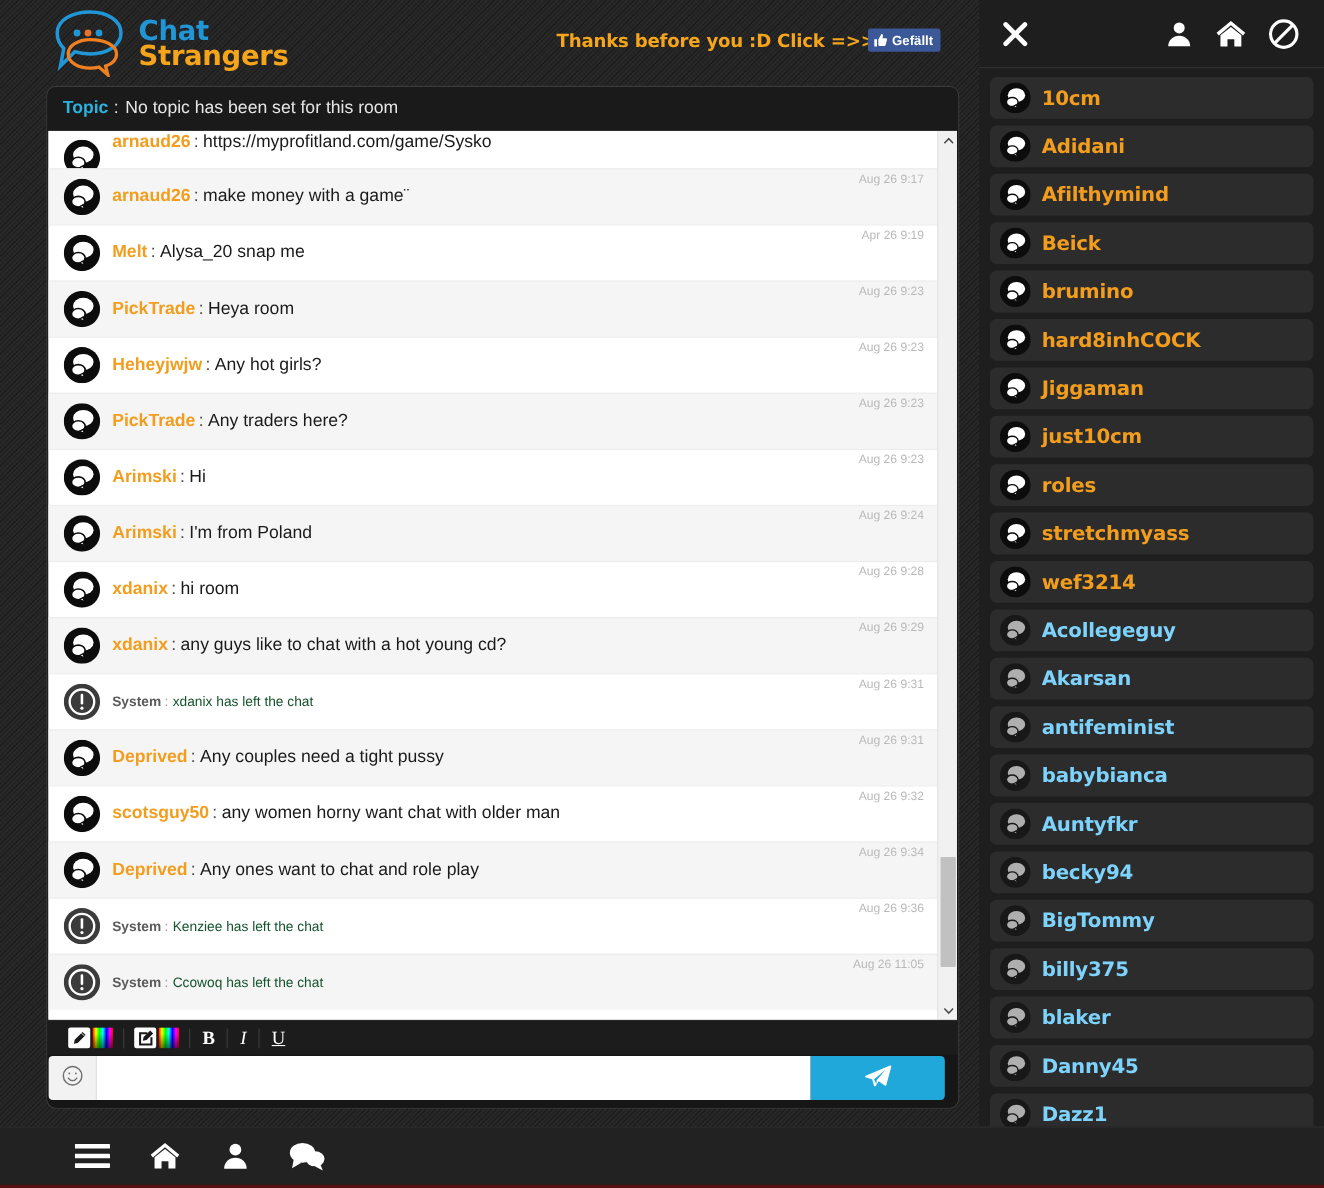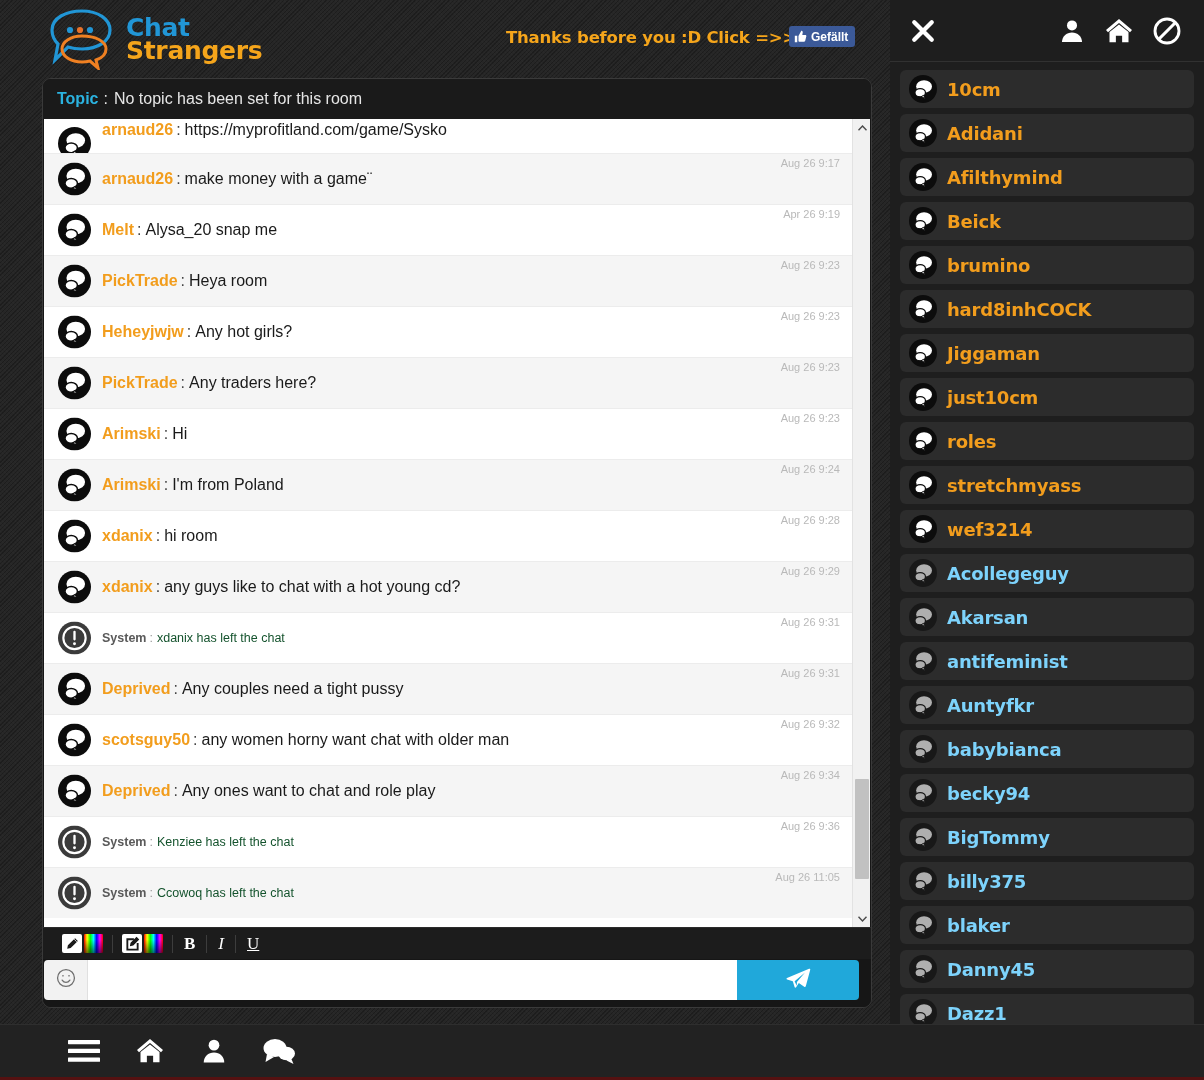--- a/index.html
+++ b/index.html
@@ -807,31 +807,31 @@
             <span class="user-name">antifeminist</span>
           </div>
           <div class="user-item offline">
             <span class="user-avatar"><svg width="28" height="28" viewBox="0 0 34 34">
                 <circle cx="17" cy="17" r="17" fill="#0c0c0c"></circle>
                 <ellipse cx="18.3" cy="14" rx="9.6" ry="7.6" fill="#ffffff"></ellipse>
                 <path d="M12.5 19 L10.2 25.5 L17.8 21.2 Z" fill="#ffffff"></path>
                 <ellipse cx="13.6" cy="21.5" rx="6.4" ry="5" fill="#ffffff" stroke="#0c0c0c" stroke-width="1.5"></ellipse>
                 <path d="M17.8 24.6 L19.6 28.4 L14.6 26.4 Z" fill="#ffffff" stroke="#0c0c0c" stroke-width="1.2"></path>
               </svg></span>
+            <span class="user-name">babybianca</span>
+          </div>
+          <div class="user-item offline">
+            <span class="user-avatar"><svg width="28" height="28" viewBox="0 0 34 34">
+                <circle cx="17" cy="17" r="17" fill="#0c0c0c"></circle>
+                <ellipse cx="18.3" cy="14" rx="9.6" ry="7.6" fill="#ffffff"></ellipse>
+                <path d="M12.5 19 L10.2 25.5 L17.8 21.2 Z" fill="#ffffff"></path>
+                <ellipse cx="13.6" cy="21.5" rx="6.4" ry="5" fill="#ffffff" stroke="#0c0c0c" stroke-width="1.5"></ellipse>
+                <path d="M17.8 24.6 L19.6 28.4 L14.6 26.4 Z" fill="#ffffff" stroke="#0c0c0c" stroke-width="1.2"></path>
+              </svg></span>
             <span class="user-name">Auntyfkr</span>
-          </div>
-          <div class="user-item offline">
-            <span class="user-avatar"><svg width="28" height="28" viewBox="0 0 34 34">
-                <circle cx="17" cy="17" r="17" fill="#0c0c0c"></circle>
-                <ellipse cx="18.3" cy="14" rx="9.6" ry="7.6" fill="#ffffff"></ellipse>
-                <path d="M12.5 19 L10.2 25.5 L17.8 21.2 Z" fill="#ffffff"></path>
-                <ellipse cx="13.6" cy="21.5" rx="6.4" ry="5" fill="#ffffff" stroke="#0c0c0c" stroke-width="1.5"></ellipse>
-                <path d="M17.8 24.6 L19.6 28.4 L14.6 26.4 Z" fill="#ffffff" stroke="#0c0c0c" stroke-width="1.2"></path>
-              </svg></span>
-            <span class="user-name">babybianca</span>
           </div>
           <div class="user-item offline">
             <span class="user-avatar"><svg width="28" height="28" viewBox="0 0 34 34">
                 <circle cx="17" cy="17" r="17" fill="#0c0c0c"></circle>
                 <ellipse cx="18.3" cy="14" rx="9.6" ry="7.6" fill="#ffffff"></ellipse>
                 <path d="M12.5 19 L10.2 25.5 L17.8 21.2 Z" fill="#ffffff"></path>
                 <ellipse cx="13.6" cy="21.5" rx="6.4" ry="5" fill="#ffffff" stroke="#0c0c0c" stroke-width="1.5"></ellipse>
                 <path d="M17.8 24.6 L19.6 28.4 L14.6 26.4 Z" fill="#ffffff" stroke="#0c0c0c" stroke-width="1.2"></path>
               </svg></span>
             <span class="user-name">becky94</span>

